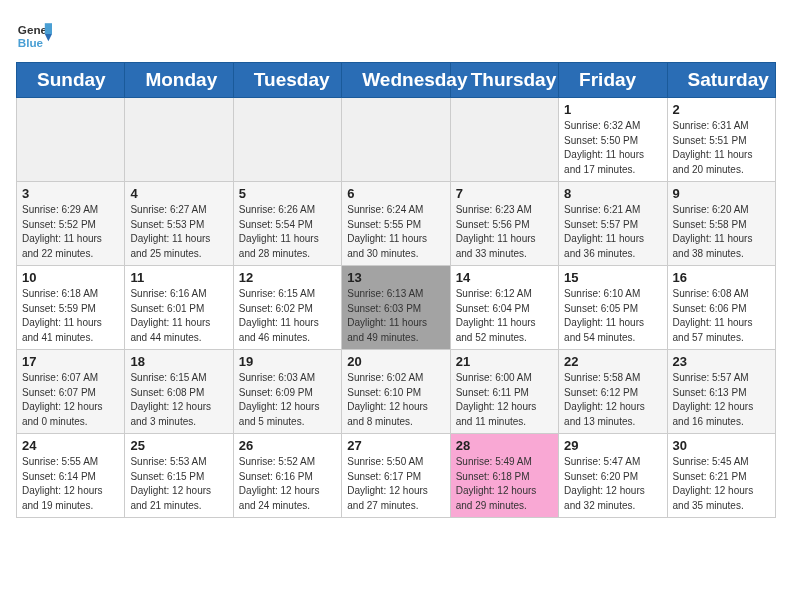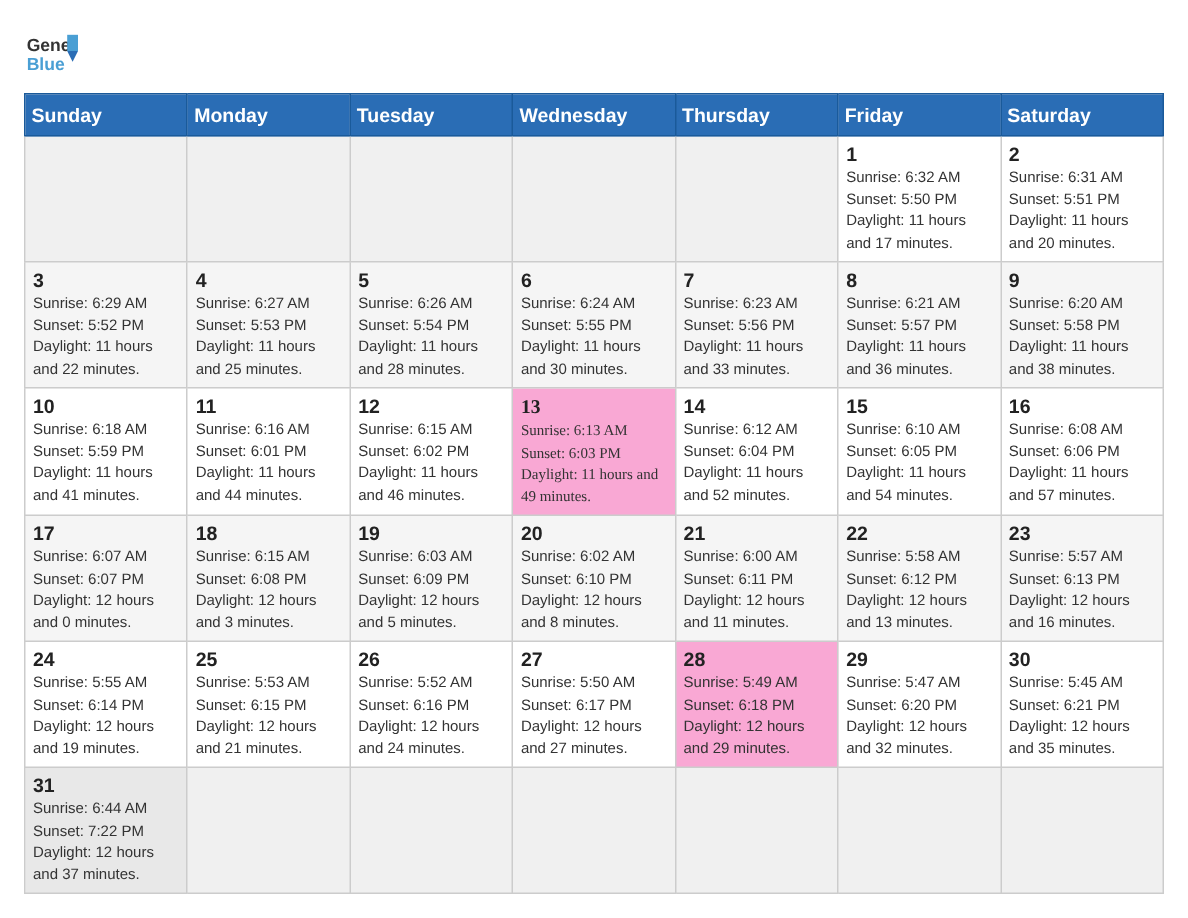--- a/index.html
+++ b/index.html
@@ -39,23 +39,23 @@
       color: #555;
     }
     table {
       width: 100%;
       border-collapse: collapse;
       table-layout: fixed;
     }
     thead th {
       background: #2a6db5;
       color: #fff;
-      font-size: 13px;
+      font-size: 19px;
       font-weight: bold;
-      padding: 6px 4px;
+      padding: 6px 20px;
       text-align: left;
       border: 1px solid #1a5a9a;
     }
     tbody td {
       border: 1px solid #ccc;
       vertical-align: top;
       padding: 4px 5px;
       font-size: 10.5px;
       color: #333;
       height: 80px;
@@ -192,21 +192,21 @@
           <div class="day-info">Sunrise: 6:16 AM
 Sunset: 6:01 PM
 Daylight: 11 hours and 44 minutes.</div>
         </td>
         <td style="background: rgb(255, 255, 255);">
           <span class="day-number">12</span>
           <div class="day-info">Sunrise: 6:15 AM
 Sunset: 6:02 PM
 Daylight: 11 hours and 46 minutes.</div>
         </td>
-        <td style="background: #f9a8d4; font-family: Liberation Serif, serif;">
+        <td style="background: #a3a3a3;">
           <span class="day-number">13</span>
           <div class="day-info">Sunrise: 6:13 AM
 Sunset: 6:03 PM
 Daylight: 11 hours and 49 minutes.</div>
         </td>
         <td style="background: rgb(255, 255, 255);">
           <span class="day-number">14</span>
           <div class="day-info">Sunrise: 6:12 AM
 Sunset: 6:04 PM
 Daylight: 11 hours and 52 minutes.</div>
@@ -305,28 +305,14 @@
 Sunset: 6:20 PM
 Daylight: 12 hours and 32 minutes.</div>
         </td>
         <td style="background: rgb(255, 255, 255);">
           <span class="day-number">30</span>
           <div class="day-info">Sunrise: 5:45 AM
 Sunset: 6:21 PM
 Daylight: 12 hours and 35 minutes.</div>
         </td>
       </tr>
-      <tr class="last-row">
-        <td style="background: rgb(232, 232, 232);">
-          <span class="day-number">31</span>
-          <div class="day-info">Sunrise: 6:44 AM
-Sunset: 7:22 PM
-Daylight: 12 hours and 37 minutes.</div>
-        </td>
-        <td class="empty-cell" style="background: rgb(232, 232, 232);"></td>
-        <td class="empty-cell" style="background: rgb(232, 232, 232);"></td>
-        <td class="empty-cell" style="background: rgb(232, 232, 232);"></td>
-        <td class="empty-cell" style="background: rgb(232, 232, 232);"></td>
-        <td class="empty-cell" style="background: rgb(232, 232, 232);"></td>
-        <td class="empty-cell" style="background: rgb(232, 232, 232);"></td>
-      </tr>
     </tbody>
 </table>
 
 </body></html>

